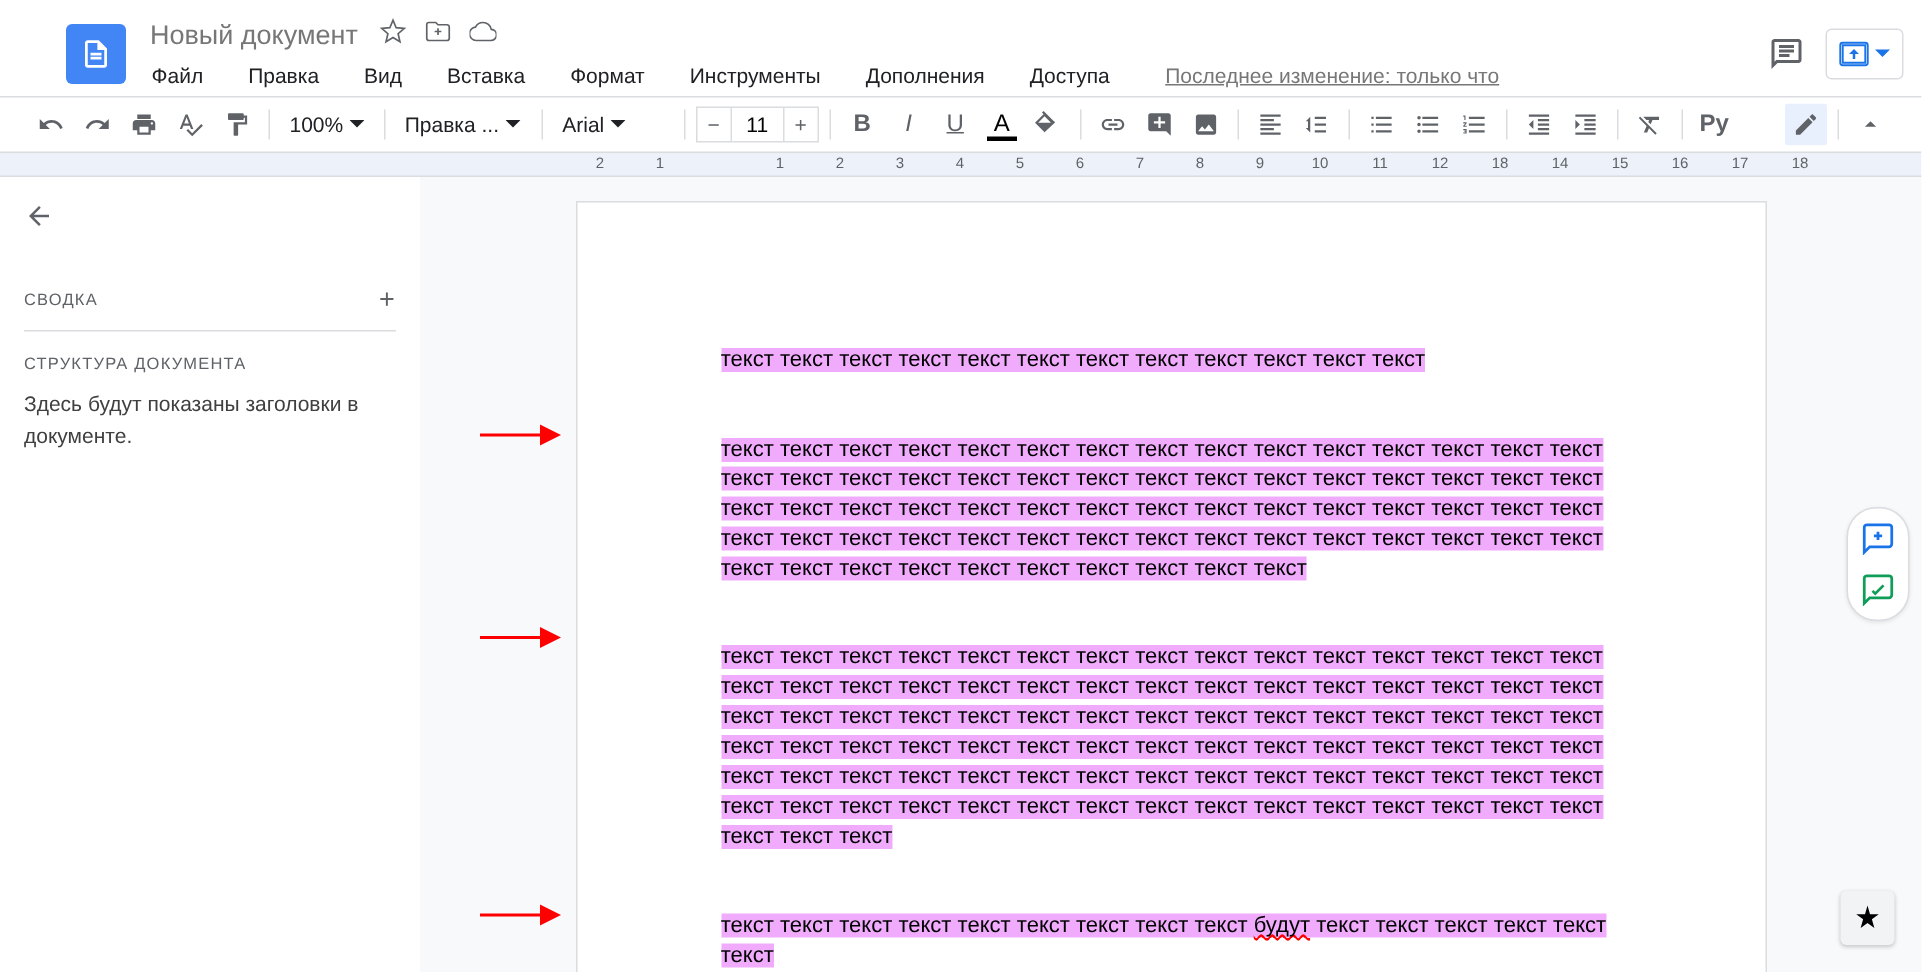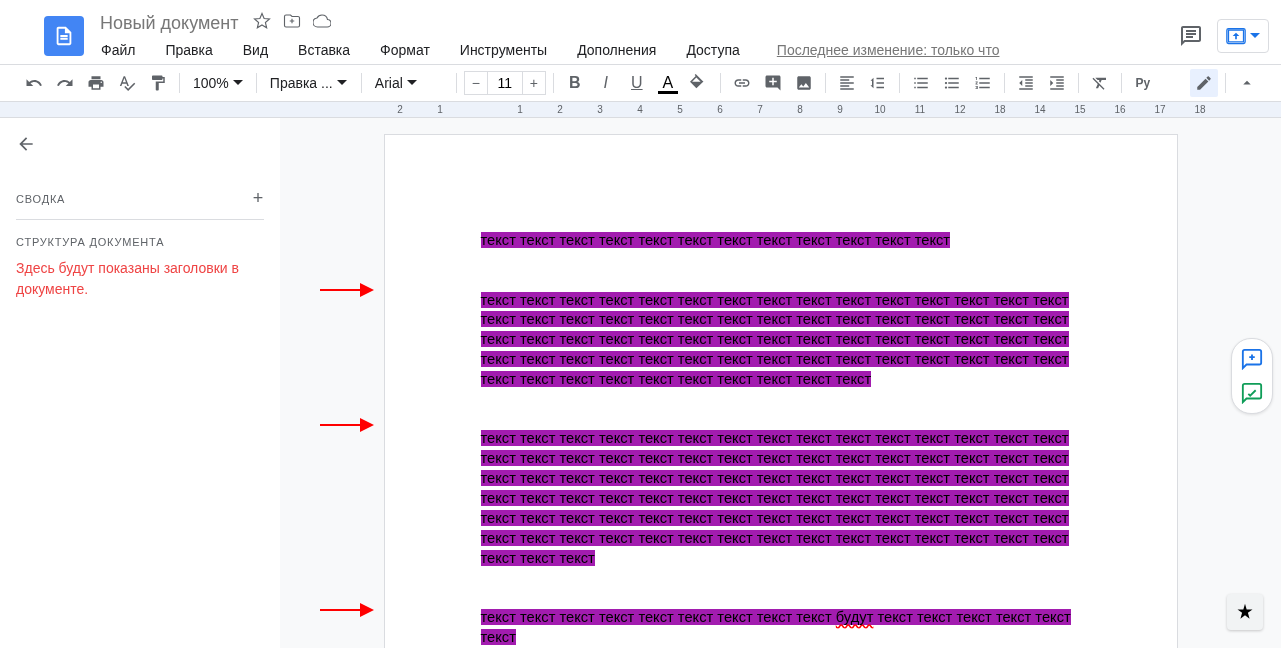--- a/index.html
+++ b/index.html
@@ -38,26 +38,26 @@
 .ruler { height: 16px; background: #edf2fa; border-bottom: 1px solid #dadce0; position: relative; display:flex; }
 .ruler-inner { position:absolute; left: 380px; height:100%; display:flex; align-items:center; font-size:10px; color:#5f6368;}
 .ruler-mark { width:40px; text-align:center; position:relative; }
 
 
 .main { display: flex; height: calc(648px - 64px - 38px - 16px); }
 .sidebar { width: 280px; padding: 16px; border-right: none; }
 .back-btn { color:#5f6368; margin-bottom: 20px; }
 .sidebar-section { display:flex; justify-content:space-between; align-items:center; font-size:11px; font-weight:500; letter-spacing:0.8px; color:#5f6368; padding: 10px 0; border-bottom:1px solid #dadce0;}
 .sidebar-heading { font-size:11px; font-weight:500; letter-spacing:0.8px; color:#5f6368; padding: 16px 0 10px 0; }
-.sidebar-text { font-size: 14px; color:#ef4444; line-height:1.5; }
+.sidebar-text { font-size: 14px; color:#404040; line-height:1.5; }
 
 .doc-area { flex:1; background:#f8f9fa; overflow:auto; position:relative; padding: 16px 0; }
 .page { width: 794px; min-height: 900px; background:#fff; margin: 0 auto; border:1px solid #dadce0; padding: 96px; position:relative; }
 .para { font-family: Arial; font-size: 14.7px; line-height: 1.35; color:#000; }
-.highlight { background:#a21caf;text-align:center; }
+.highlight { background:#f0abfc;text-align:center; }
 .spell-err { text-decoration: underline wavy red; text-decoration-skip-ink: none; }
 
 
 .arrow { position:absolute; width:54px; height:14px; }
 .arrow::before { content:''; position:absolute; top:6px; left:0; width:40px; height:2px; background:red; }
 .arrow::after { content:''; position:absolute; top:0; right:0; width:0; height:0; border-left:14px solid red; border-top:7px solid transparent; border-bottom:7px solid transparent; }
 
 
 .float-side { position:absolute; right: 8px; top: 220px; background:#fff; border:1px solid #dadce0; border-radius: 20px; box-shadow: 0 1px 3px rgba(0,0,0,0.1); padding: 6px; display:flex; flex-direction:column; gap:6px;}
 .float-side .fbtn { width:28px;height:28px;display:flex;align-items:center;justify-content:center; }
@@ -248,21 +248,21 @@
       </svg>
     </div>
   <div class="tool-sep"></div>
   <div class="tool-btn">
       <svg viewBox="0 0 24 24" width="18" height="18">
         <path d="M3.27 5L2 6.27l6.97 6.97L6.5 19h3l1.57-3.66L16.73 21 18 19.73 3.55 5.27 3.27 5zM6 5v.18L8.82 8h2.4l-.72 1.68 2.1 2.1L14.21 8H20V5H6z"></path>
       </svg>
     </div>
   <div class="tool-sep"></div>
   <div class="tool-btn">
-      <span style="font-size:12px;font-weight:bold">Ру</span>
+      <span style="font-size:16px;font-weight:bold">Ру</span>
     </div>
   <div style="flex:1"></div>
   <div class="tool-btn edit-mode-btn">
       <svg viewBox="0 0 24 24" width="18" height="18" fill="#1a73e8">
         <path d="M3 17.25V21h3.75L17.81 9.94l-3.75-3.75L3 17.25zM20.71 7.04c.39-.39.39-1.02 0-1.41l-2.34-2.34c-.39-.39-1.02-.39-1.41 0l-1.83 1.83 3.75 3.75 1.83-1.83z"></path>
       </svg>
     </div>
   <div class="tool-sep"></div>
   <div class="tool-btn">
       <svg viewBox="0 0 24 24" width="18" height="18">

